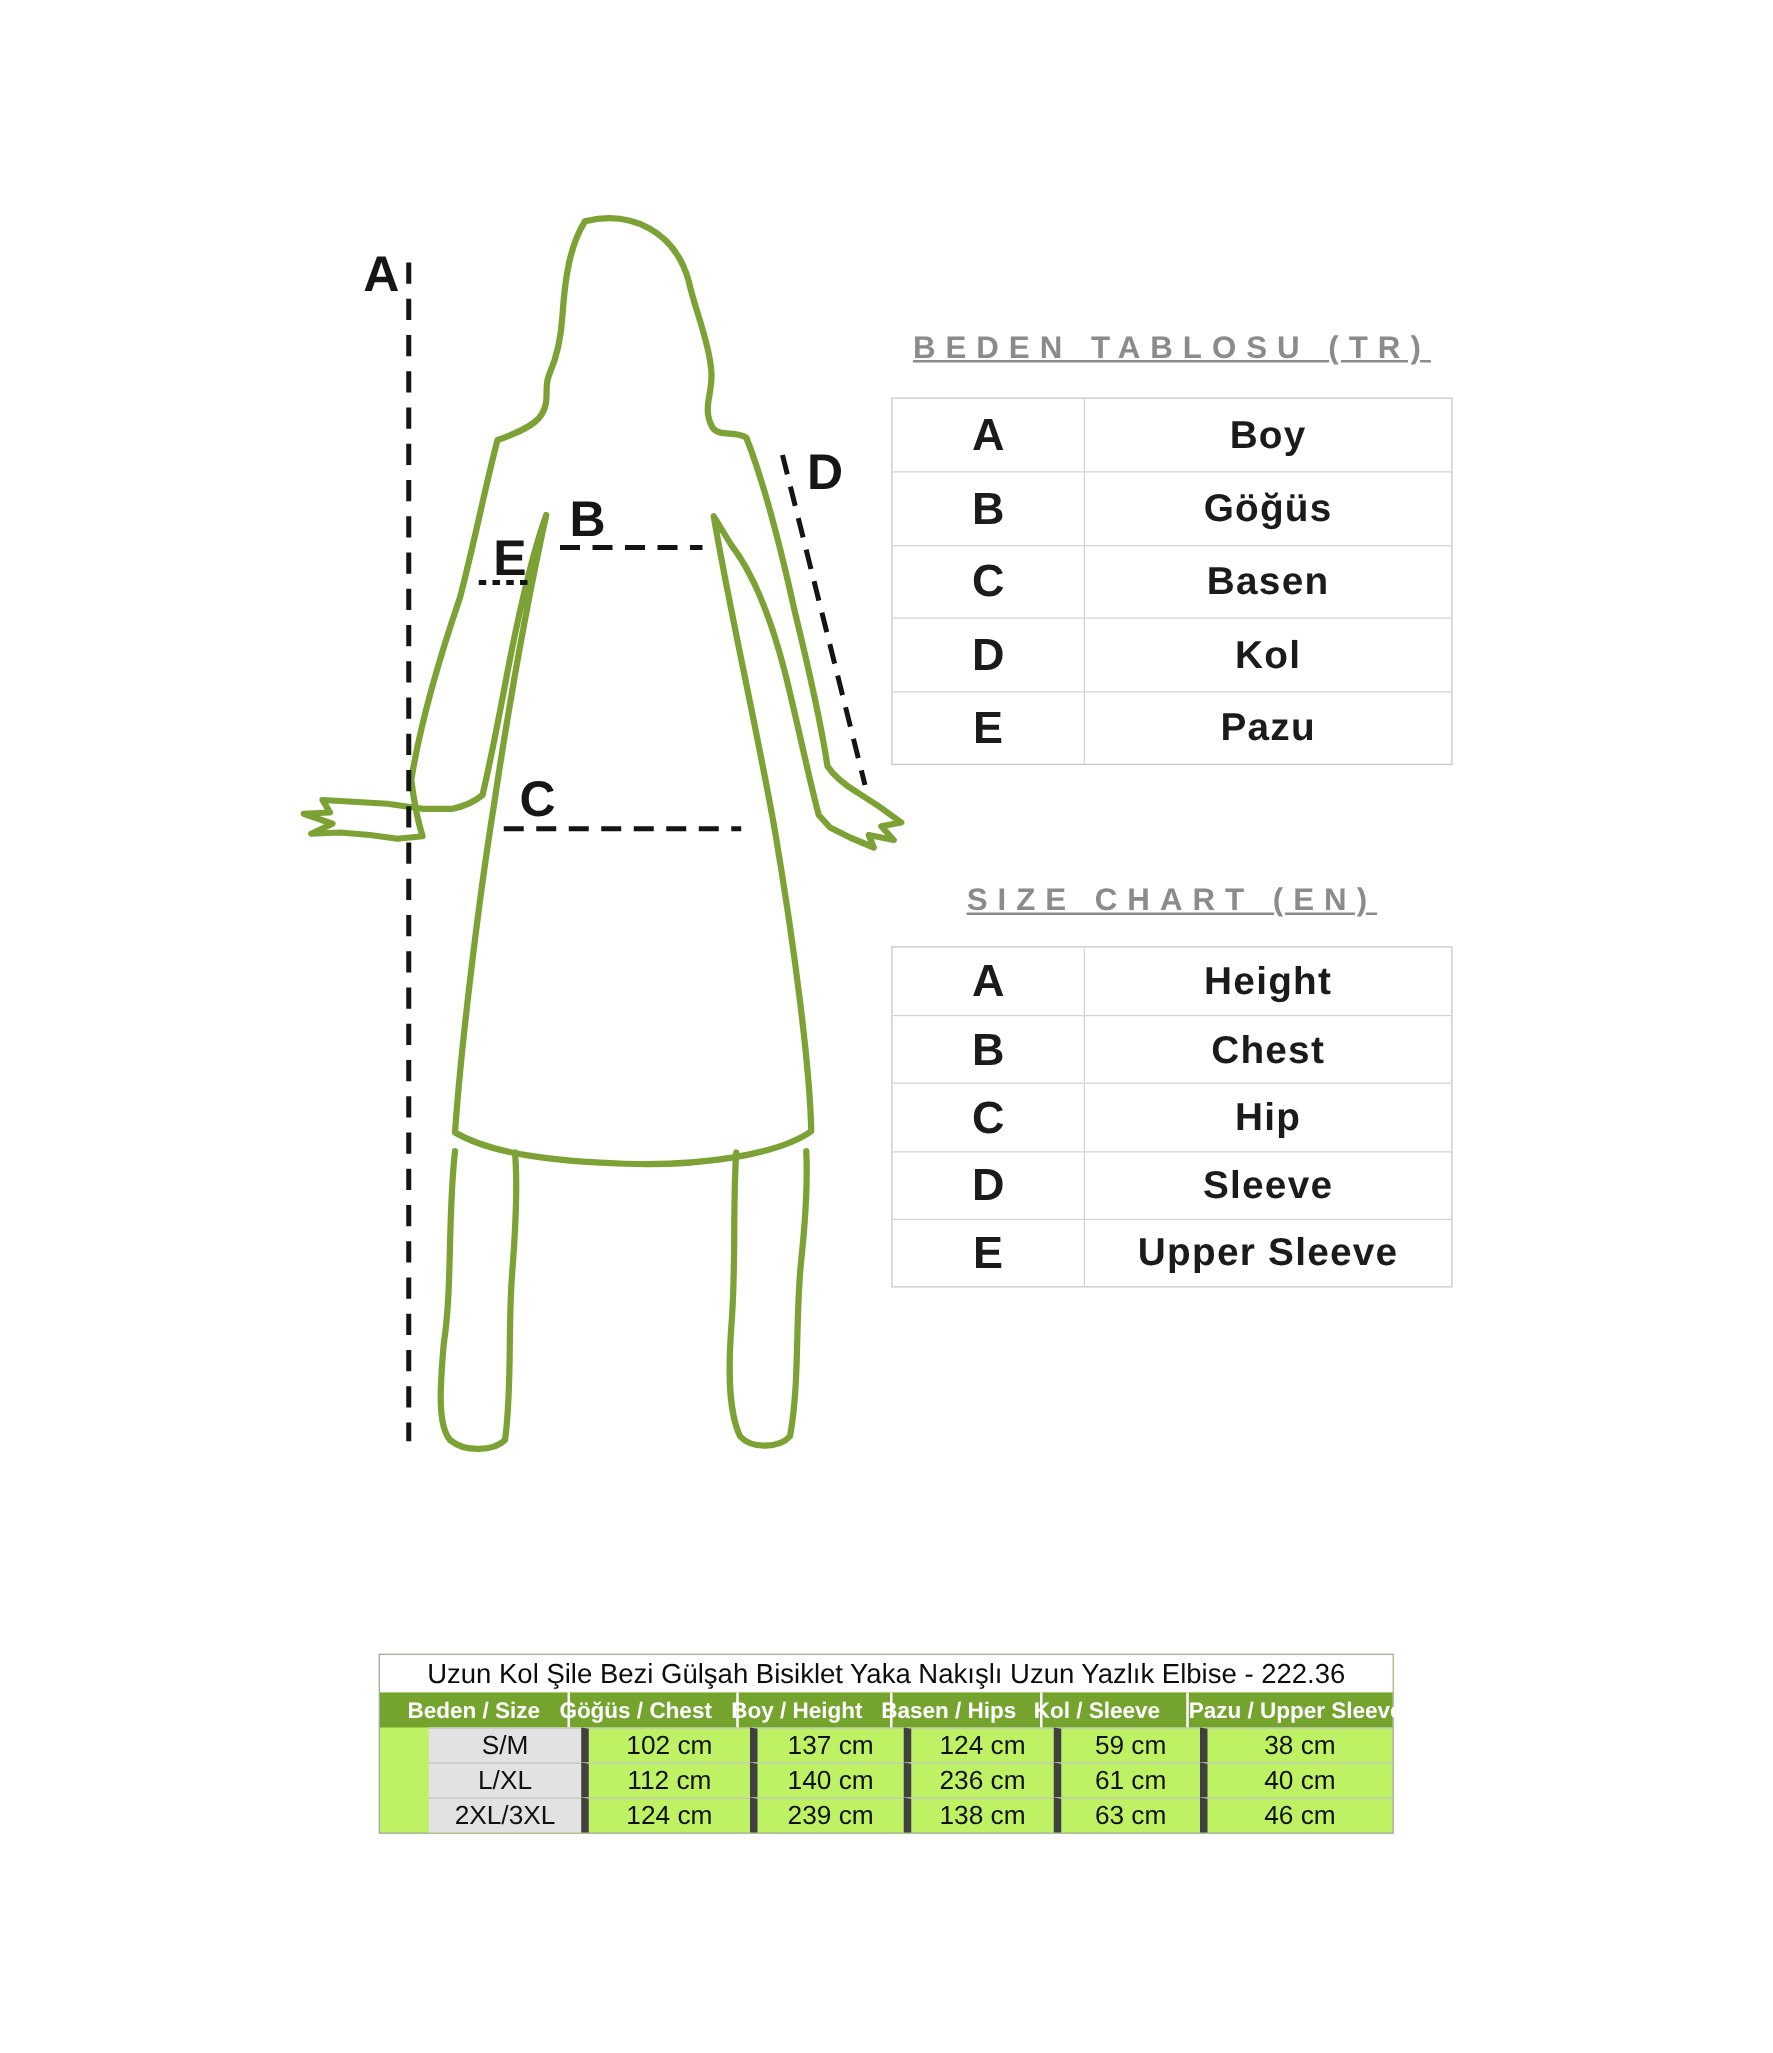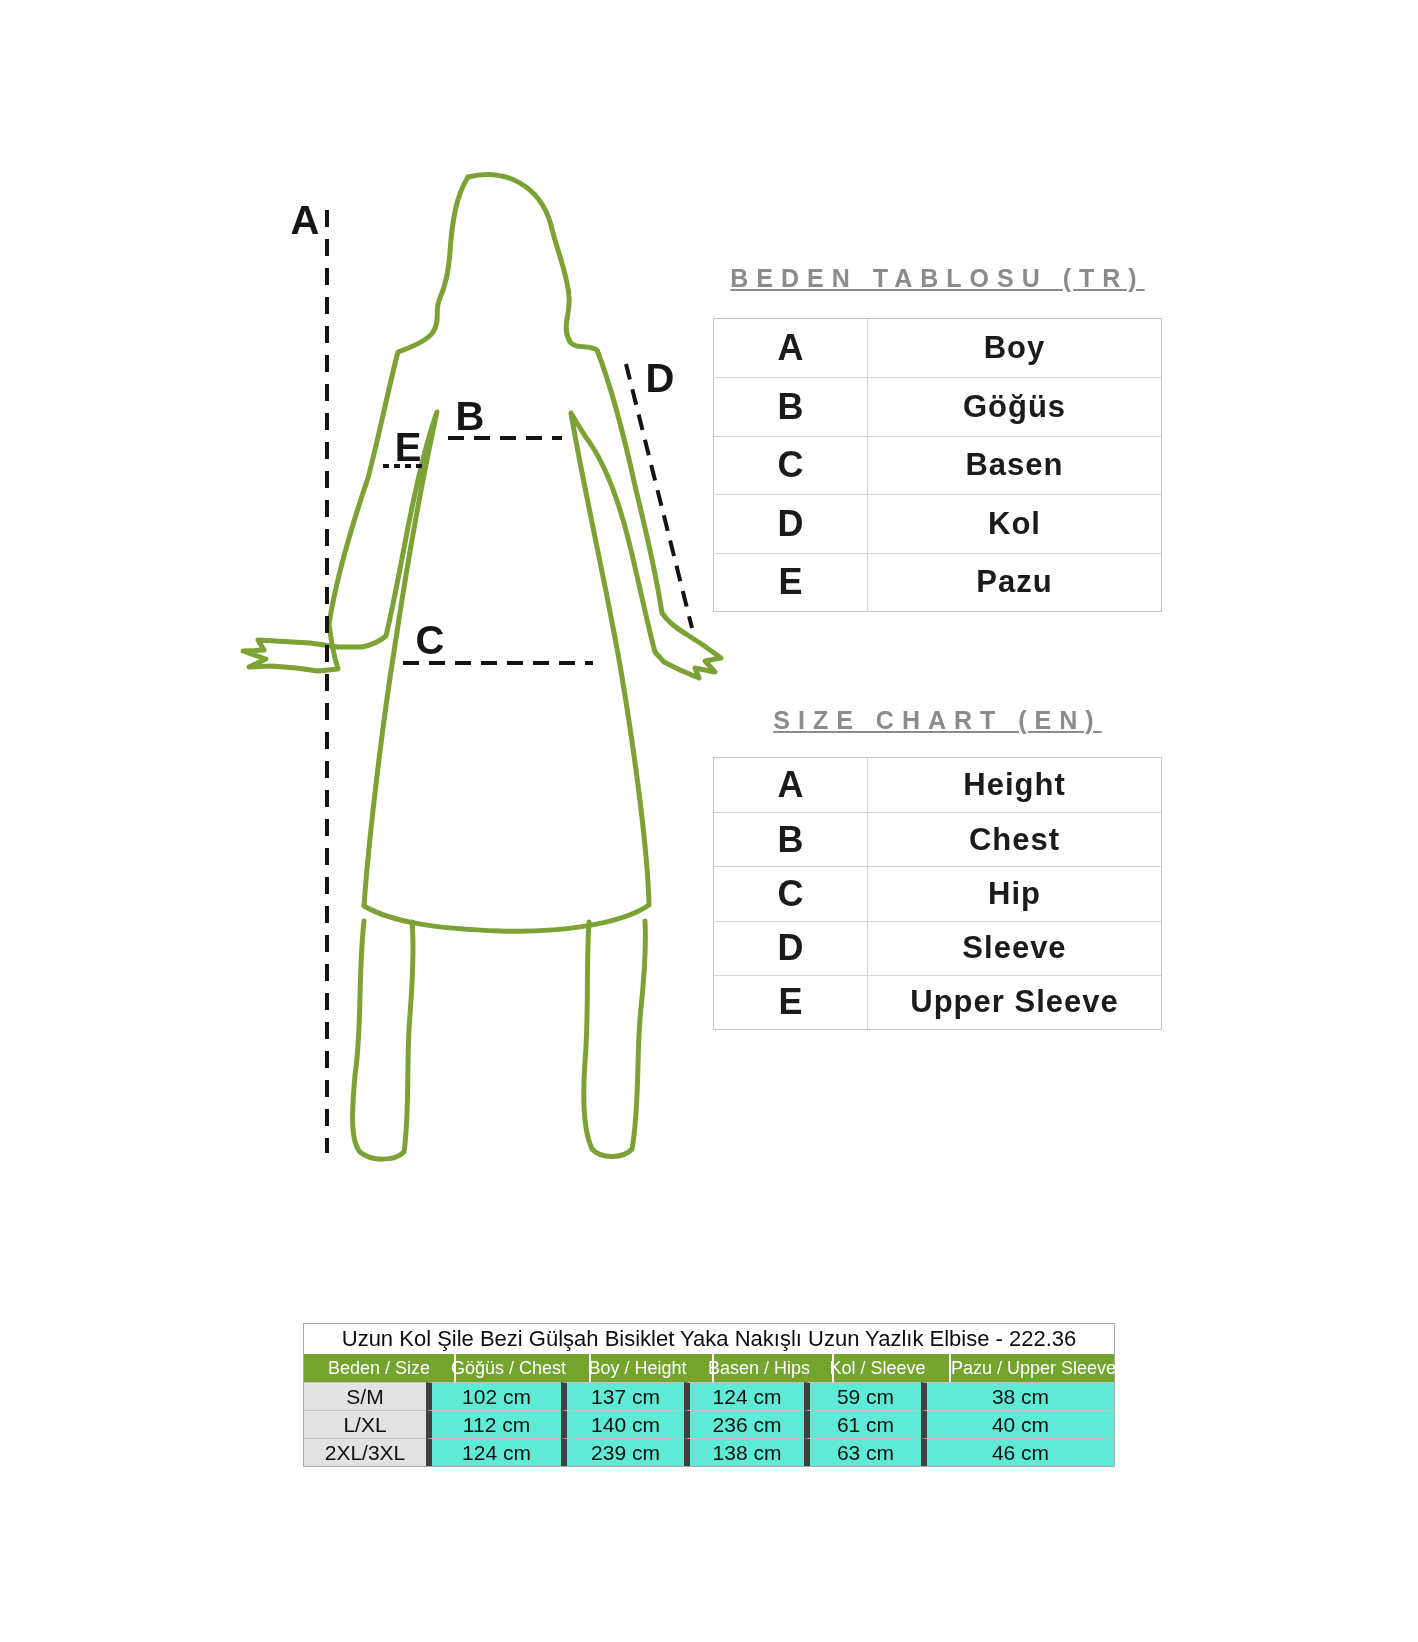--- a/index.html
+++ b/index.html
@@ -32,35 +32,35 @@
   .letter-table .cell.row0 { border-top:none; }
   .letter-table .letter-cell {
     border-right:1px solid #d4d4d4; font-size:36px; font-weight:600; color:#1b1b1b;
   }
   .letter-table .name-cell { font-size:31px; font-weight:700; color:#1b1b1b; letter-spacing:1px; }
   .tr-table { top:318px; height:294px; grid-template-rows:repeat(5,1fr); }
   .en-table { top:757px; height:273px; grid-template-rows:repeat(5,1fr); }
 
   .size-table {
     position:absolute; left:303px; top:1323px; width:810px;
-    border:1px solid #a8a8a8; box-sizing:content-box; background:#5eead4;
+    border:1px solid #a8a8a8; box-sizing:content-box; background:#bef264;
   }
   .size-title {
     height:30px; display:flex; align-items:center; justify-content:center;
     font-size:22px; color:#0d0d0d; background:#ffffff; white-space:nowrap;
   }
   .size-grid-row { display:grid; grid-template-columns:122px 135px 123px 120px 117px 1fr; }
   .size-header { height:28px; background:#74a42d; }
   .size-header .hcell {
-    color:#ffffff; font-weight:400; font-size:18px;
+    color:#ffffff; font-weight:700; font-size:18px;
     display:flex; align-items:center; justify-content:center;
     border-left:2px solid #ffffff; box-sizing:border-box; white-space:nowrap;margin-left:28px;
   }
   .size-header .hcell.first { border-left:none; }
-  .size-row { height:28px; }
+  .size-row { height:28px;margin-left:39px; }
   .size-row .dcell {
     font-size:21px; color:#101010;
     display:flex; align-items:center; justify-content:center;
     border-left:6px solid #404040; border-top:1px solid #c3c3c3; box-sizing:border-box;
   }
   .size-row .dcell.first { background:#e2e2e2; border-left:none; }
 </style>
 </head>
 <body>
 

